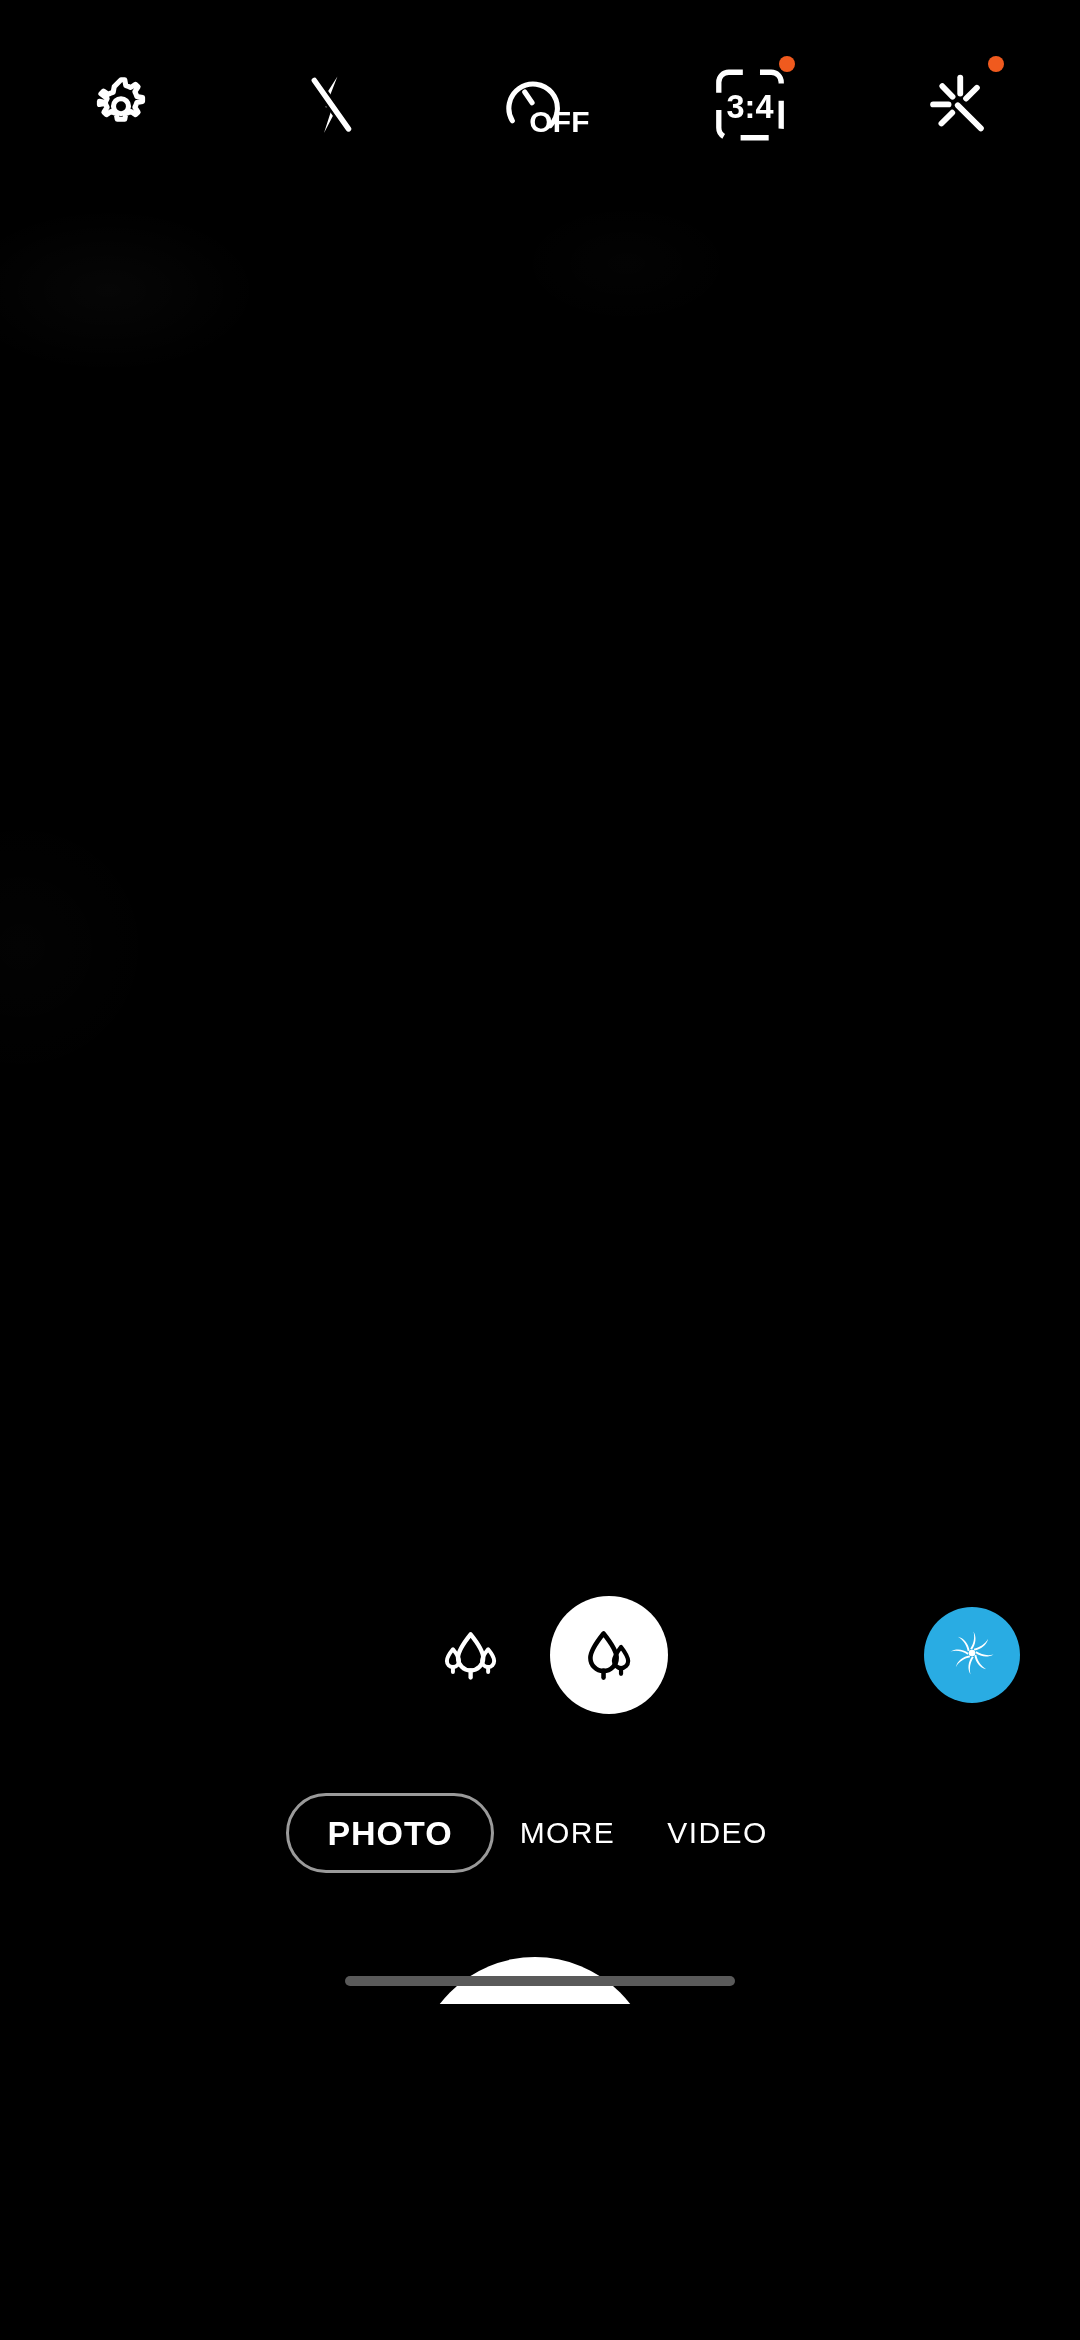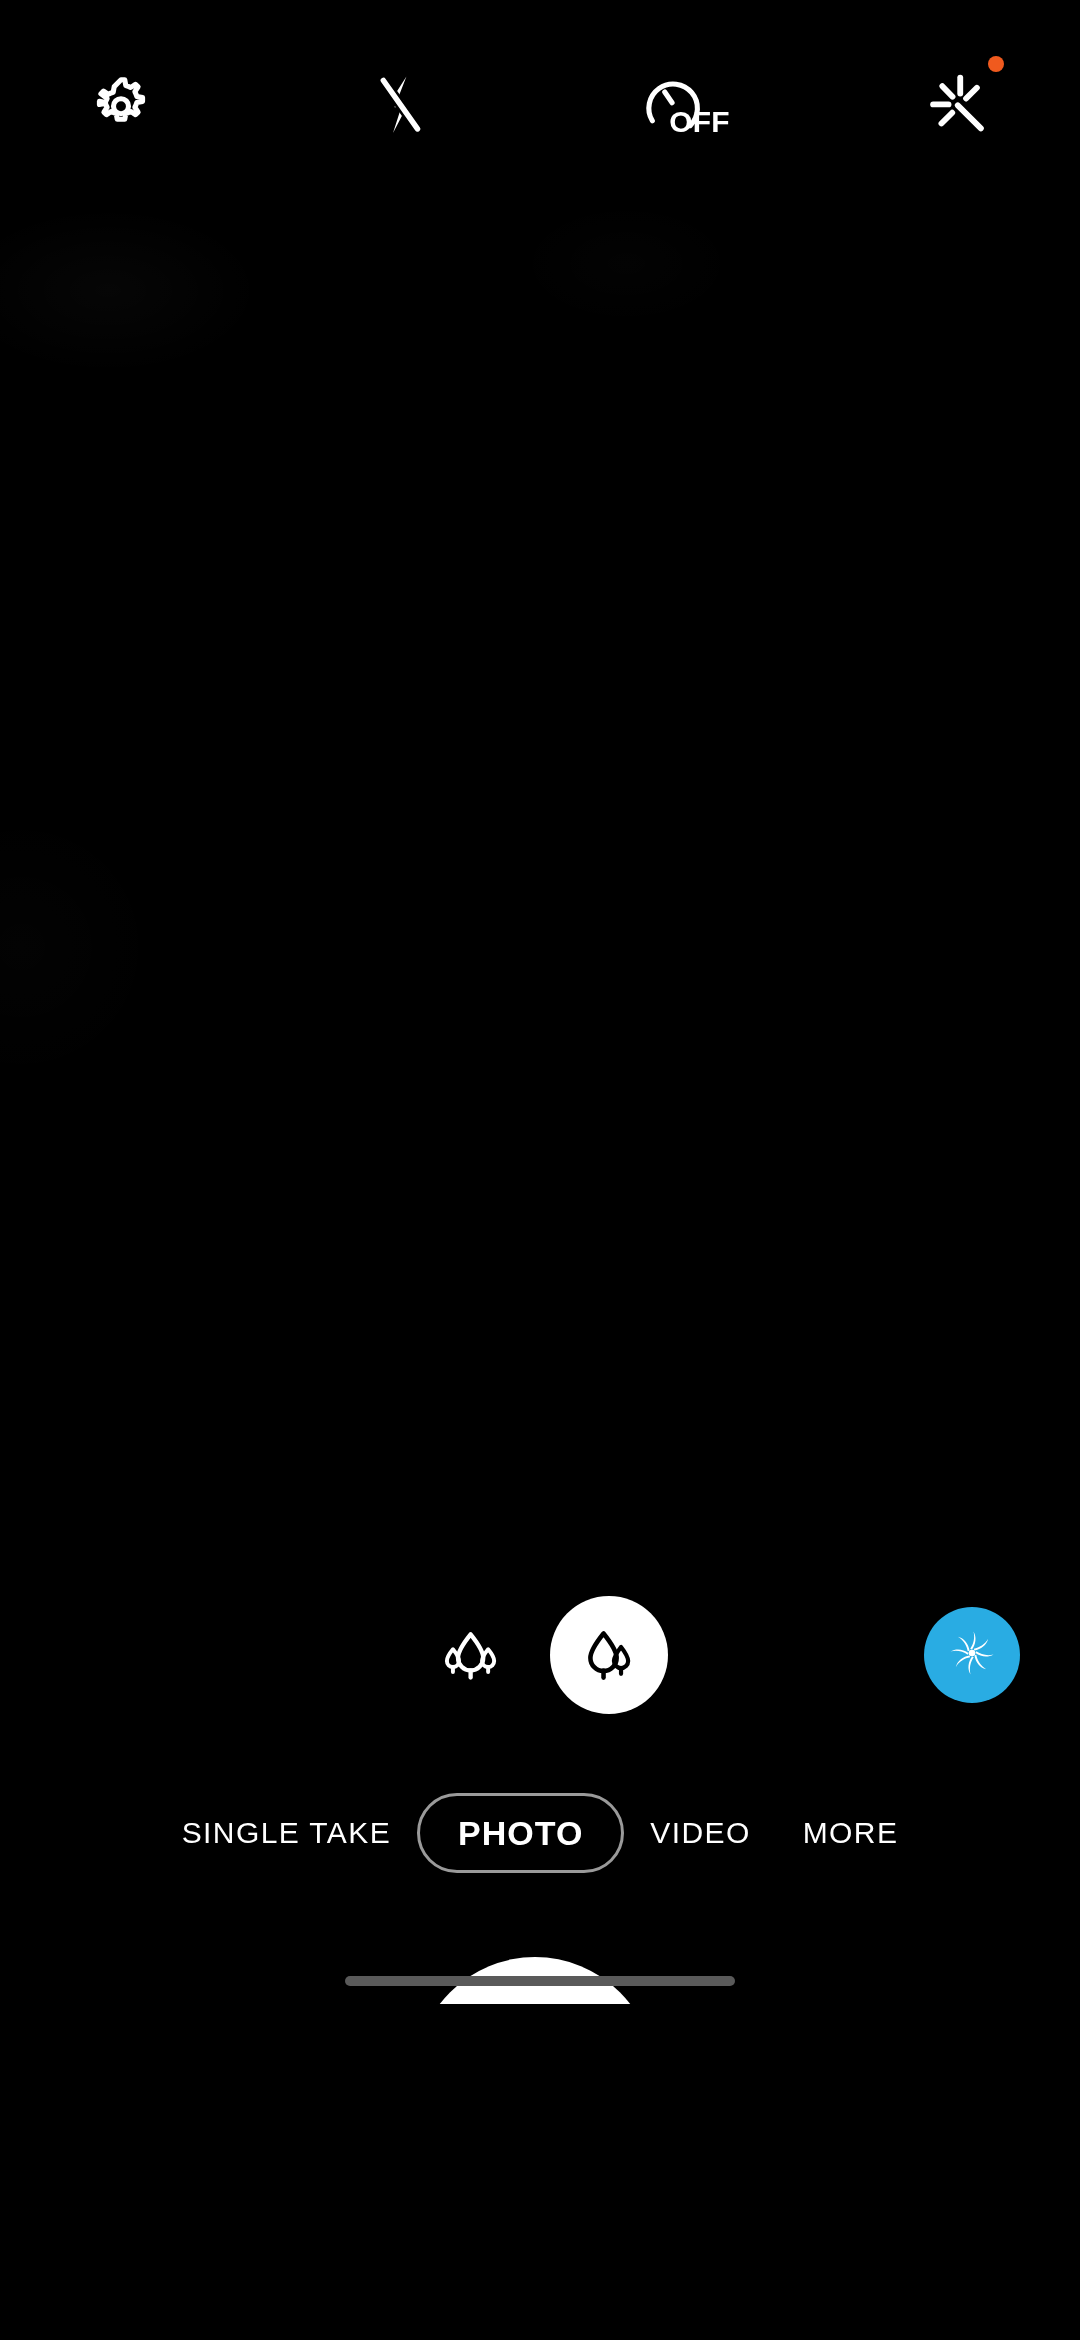--- a/index.html
+++ b/index.html
@@ -242,20 +242,29 @@
     <div class="top-btn" title="Timer">
       <span>
         <svg width="96" height="78" viewBox="0 0 34 26">
           <path d="M20.6 20.3 A8.6 8.6 0 1 0 7.2 18.6" fill="none" stroke="#ffffff" stroke-width="1.8" stroke-linecap="round"></path>
           <line x1="11.6" y1="8.4" x2="14.2" y2="12.2" stroke="#ffffff" stroke-width="1.8" stroke-linecap="round"></line>
           <text x="13.2" y="22.4" font-family="Liberation Sans, sans-serif" font-size="10.6" font-weight="700" fill="#ffffff" letter-spacing="0.1">OFF</text>
         </svg>
       </span>
     </div>
 
+    <div class="top-btn" title="Aspect ratio">
+      <span>
+        <svg width="70" height="78" viewBox="0 0 22 25">
+          <path d="M4.2 2.0 H17.8 A3.2 3.2 0 0 1 21 5.2 V19.8 A3.2 3.2 0 0 1 17.8 23 H4.2 A3.2 3.2 0 0 1 1 19.8 V5.2 A3.2 3.2 0 0 1 4.2 2.0 Z" fill="none" stroke="#ffffff" stroke-width="1.7" stroke-linejoin="round" stroke-dasharray="9 5.5" stroke-dashoffset="4.5"></path>
+          <text x="11" y="16.6" text-anchor="middle" font-family="Liberation Sans, sans-serif" font-size="10.4" font-weight="700" fill="#ffffff">3:4</text>
+        </svg>
+      </span>
+      <span class="badge-dot"></span>
+    </div>
 
     <div class="top-btn" title="Filters">
       <span>
         <svg width="74" height="74" viewBox="0 0 24 24" stroke="#ffffff" stroke-width="1.9" stroke-linecap="round">
           <line x1="12.4" y1="3.1" x2="12.4" y2="8.3"></line>
           <line x1="6.6" y1="5.9" x2="9.9" y2="9.3"></line>
           <line x1="3.6" y1="11.8" x2="8.6" y2="11.8"></line>
           <line x1="6.3" y1="18.0" x2="9.8" y2="14.5"></line>
           <line x1="17.8" y1="6.4" x2="14.3" y2="9.9"></line>
           <line x1="19.1" y1="19.6" x2="11.6" y2="12.1"></line>
@@ -330,24 +339,23 @@
             </g>
             <circle cx="0" cy="0" r="2.3"></circle>
           </g>
         </svg>
       </span>
     </div>
 
   </div>
 
   <div class="mode-row">
-    <div class="mode-item">SINGLE TAKE</div>
     <div class="mode-item selected">PHOTO</div>
+    <div class="mode-item">MORE</div>
     <div class="mode-item">VIDEO</div>
-    <div class="mode-item">MORE</div>
   </div>
 
   <div class="shutter-row">
 
     <div class="gallery-thumb" title="Gallery"></div>
 
     <div class="shutter-btn" title="Take photo"></div>
 
     <div class="flip-btn" title="Switch camera">
       <span>

